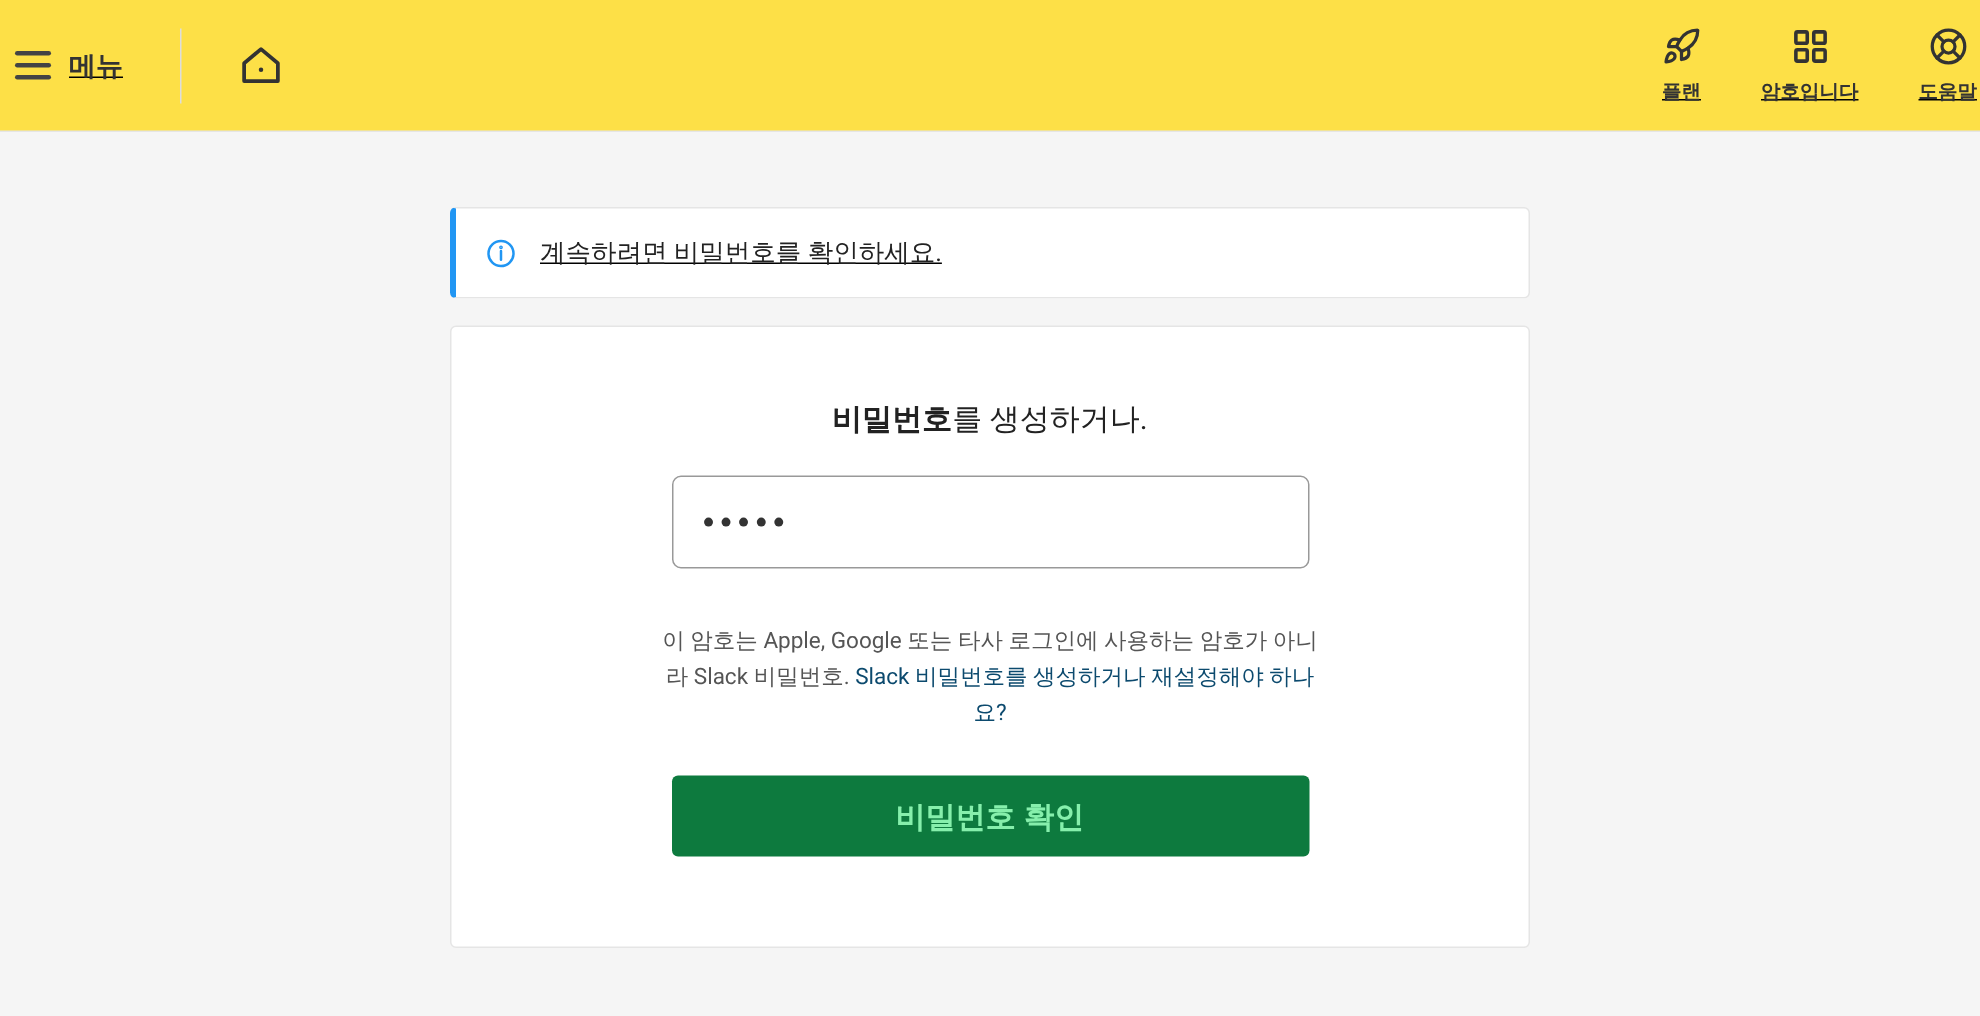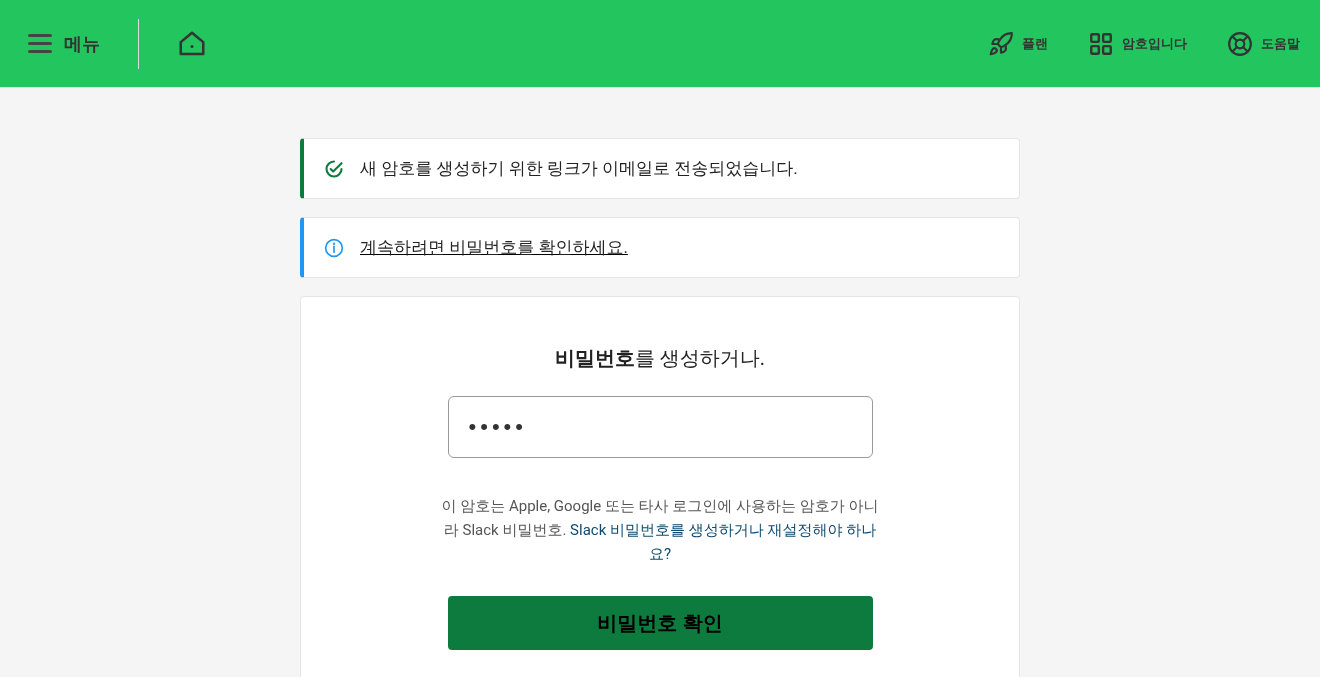--- a/index.html
+++ b/index.html
@@ -8,27 +8,28 @@
       box-sizing: border-box;
     }
     body {
       font-family: -apple-system, BlinkMacSystemFont, "Segoe UI", Roboto, "Helvetica Neue", Arial, sans-serif;
       background: #f5f5f5;
       width: 1320px;
       height: 677px;
       overflow: hidden;
     }
     .header {
-      background: #22c55e;
+      background: #fde047;
       height: 88px;
       display: flex;
       align-items: center;
       justify-content: space-between;
-      padding: 0 20px;
+      padding: 0 2px;
       border-bottom: 1px solid #e5e5e5;
+      text-decoration: underline;
     }
     .header-left {
       display: flex;
       align-items: center;
       gap: 20px;
     }
     .menu-button {
       display: flex;
       align-items: center;
       gap: 12px;
@@ -61,21 +62,21 @@
       cursor: pointer;
       padding: 8px;
     }
     .header-right {
       display: flex;
       align-items: center;
       gap: 40px;
     }
     .header-nav-item {
       display: flex;
-      flex-direction: row;
+      flex-direction: column;
       align-items: center;
       gap: 8px;
       cursor: pointer;
     }
     .header-nav-label {
       font-size: 13px;
       font-weight: 600;
       color: #333;
     }
     .main {
@@ -147,21 +148,21 @@
     }
     .help-link {
       color: #0c4a6e;
       text-decoration: none;
       cursor: pointer;
     }
     .confirm-button {
       width: 425px;
       height: 54px;
       background: #0d7a3e;
-      color: #000000;
+      color: #86efac;
       border: none;
       border-radius: 4px;
       font-size: 20px;
       font-weight: 700;
       cursor: pointer;
       margin-top: 30px;
     }
     svg {
       display: block;
     }
@@ -216,27 +217,20 @@
         <line x1="4.93" y1="19.07" x2="9.17" y2="14.83"></line>
       </svg>
       <span class="header-nav-label">도움말</span>
     </div>
   </div>
 </div>
 
 <div class="main">
   <div class="content-wrapper">
 
-    <div class="alert alert-success">
-      <svg width="20" height="20" viewBox="0 0 24 24" fill="none" stroke="#0d7a3e" stroke-width="2.5" stroke-linecap="round" stroke-linejoin="round">
-        <path d="M21 12 A9 9 0 1 1 12 3"></path>
-        <polyline points="8 12 11 15 21 5"></polyline>
-      </svg>
-      <span class="alert-text">새 암호를 생성하기 위한 링크가 이메일로 전송되었습니다.</span>
-    </div>
 
     <div class="alert alert-info">
       <svg width="20" height="20" viewBox="0 0 24 24" fill="none" stroke="#2196f3" stroke-width="2" stroke-linecap="round" stroke-linejoin="round">
         <circle cx="12" cy="12" r="10"></circle>
         <line x1="12" y1="10" x2="12" y2="17"></line>
         <circle cx="12" cy="7" r="0.5" fill="#2196f3"></circle>
       </svg>
       <span class="alert-text">계속하려면 비밀번호를 확인하세요.</span>
     </div>
 

